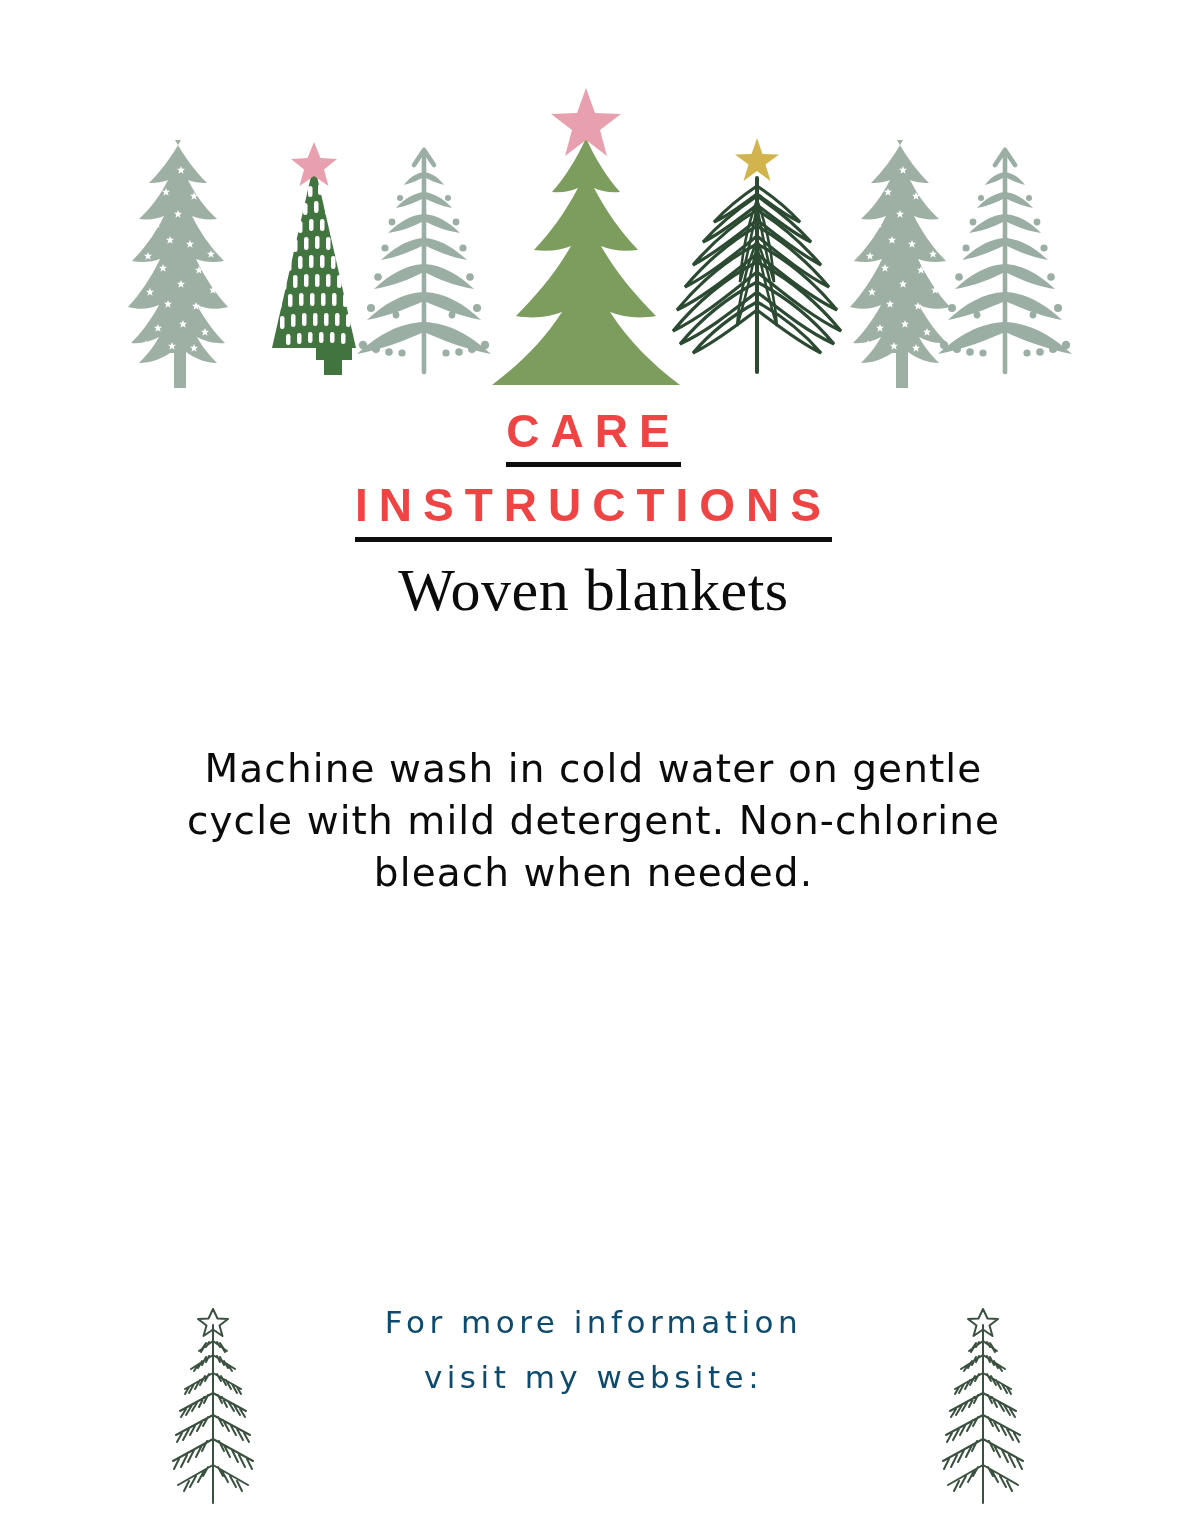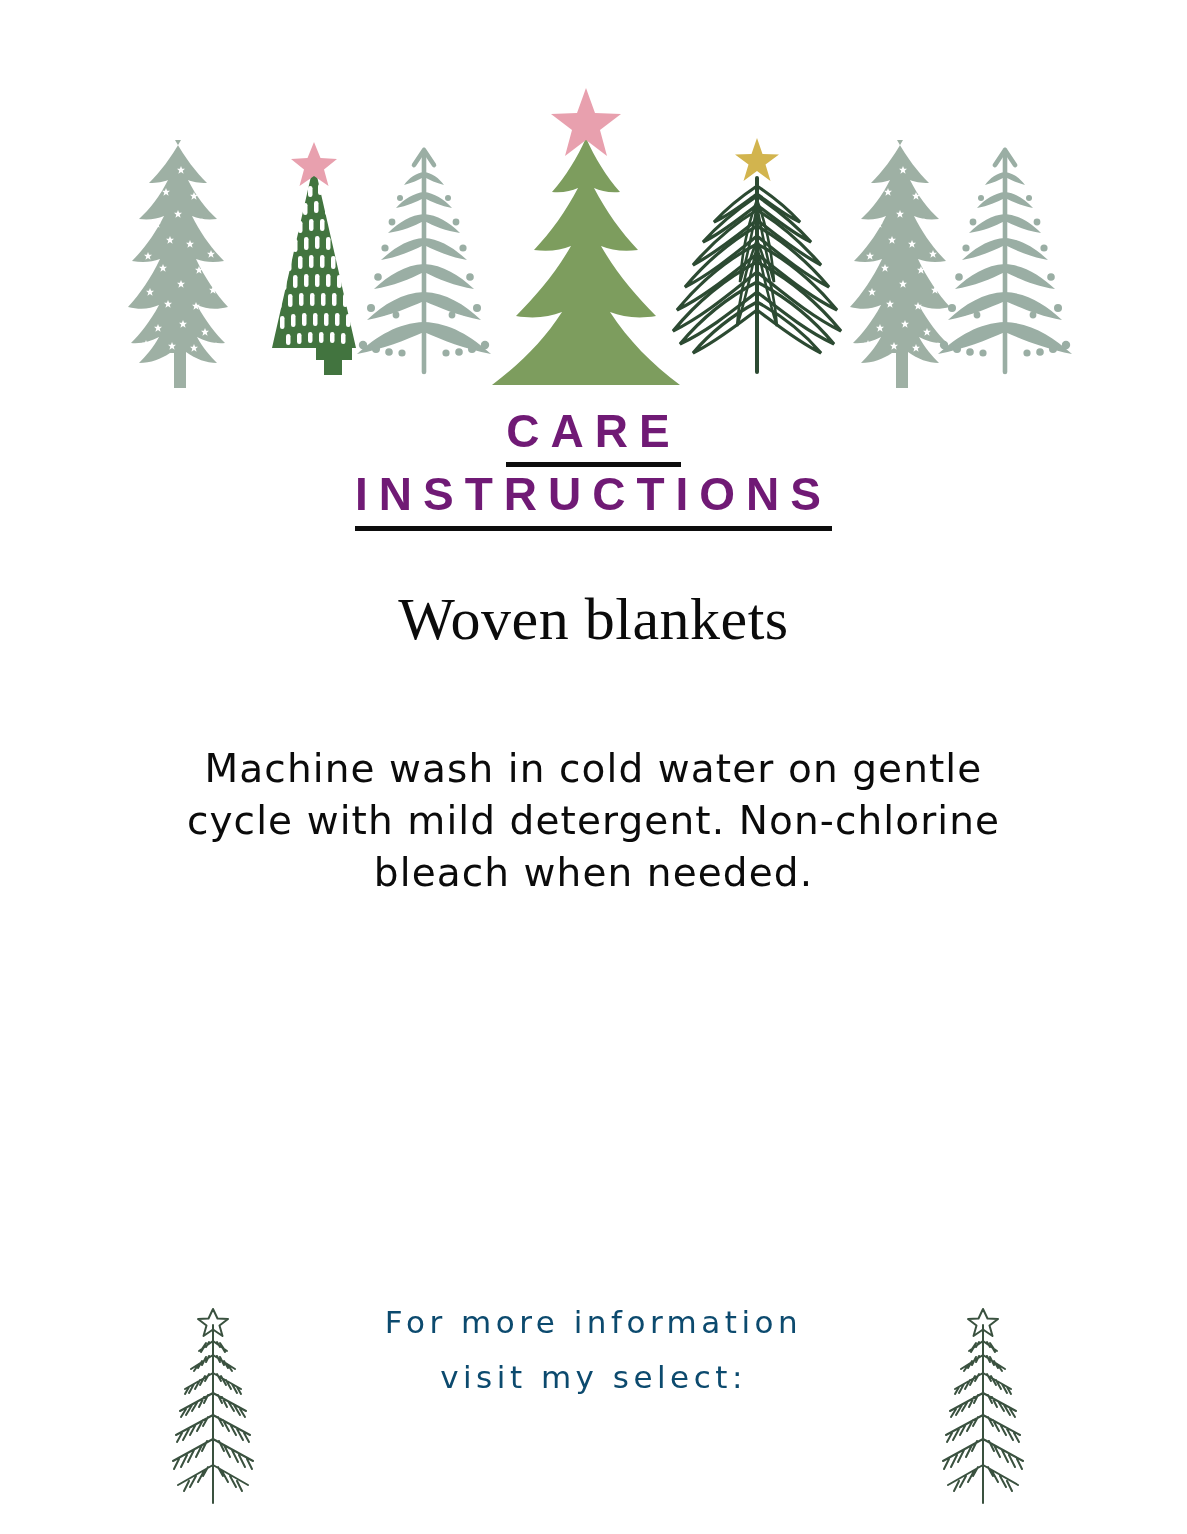--- a/index.html
+++ b/index.html
@@ -31,42 +31,43 @@
     position: absolute;
     top: 404px;
     left: 0;
     width: 1187px;
     text-align: center;
   }
   .heading-line {
     display: block;
     font-family: "Liberation Sans", sans-serif;
     font-weight: 700;
-    color: #701a75;
+    color: #ef4444;
     line-height: 1.18;
     white-space: nowrap;
   }
   .heading-line > span {
     display: inline-block;
     border-bottom: 5px solid #0d0d0d;
     padding-bottom: 4px;
   }
   .heading-line-1 {
     font-size: 46px;
     letter-spacing: 11px;
   }
   .heading-line-2 {
     font-size: 46px;
     letter-spacing: 11px;
+    margin-top: 11px;
   }
 
   
   .subtitle {
     position: absolute;
-    top: 585px;
+    top: 556px;
     left: 0;
     width: 1187px;
     text-align: center;
     font-family: "Liberation Serif", "DejaVu Serif", serif;
     font-size: 60px;
     font-weight: 400;
     letter-spacing: 0.5px;
     color: #0b0b0b;
   }
 
@@ -402,21 +403,21 @@
 </div>
 
 <div class="subtitle">Woven blankets</div>
 
 <div class="body-copy">
   <p class="para">Machine wash in cold water on gentle cycle with mild detergent. Non-chlorine bleach when needed.</p>
 </div>
 
 <div class="footer">
   <span class="footer-line">For more information</span>
-  <span class="footer-line">visit my select:</span>
+  <span class="footer-line">visit my website:</span>
 </div>
 
 <div class="footer-tree left">
   <svg width="110" height="230" viewBox="0 0 110 230" xmlns="http://www.w3.org/2000/svg">
     <g fill="none" stroke="#3a513f" stroke-width="2" stroke-linecap="round" stroke-linejoin="round">
       <line x1="55" y1="40" x2="55" y2="218"></line>
       <path d="M55,24 L59.5,33.5 L70,34 L61.5,40.5 L64.5,51 L55,44.5 L45.5,51 L48.5,40.5 L40,34 L50.5,33.5 Z"></path>
 
       <path d="M55,56 L41,66 M48,58 L44,64 M46,62 L43,67 M51,57 L48,62"></path>
       <path d="M55,56 L69,66 M62,58 L66,64 M64,62 L67,67 M59,57 L62,62"></path>

